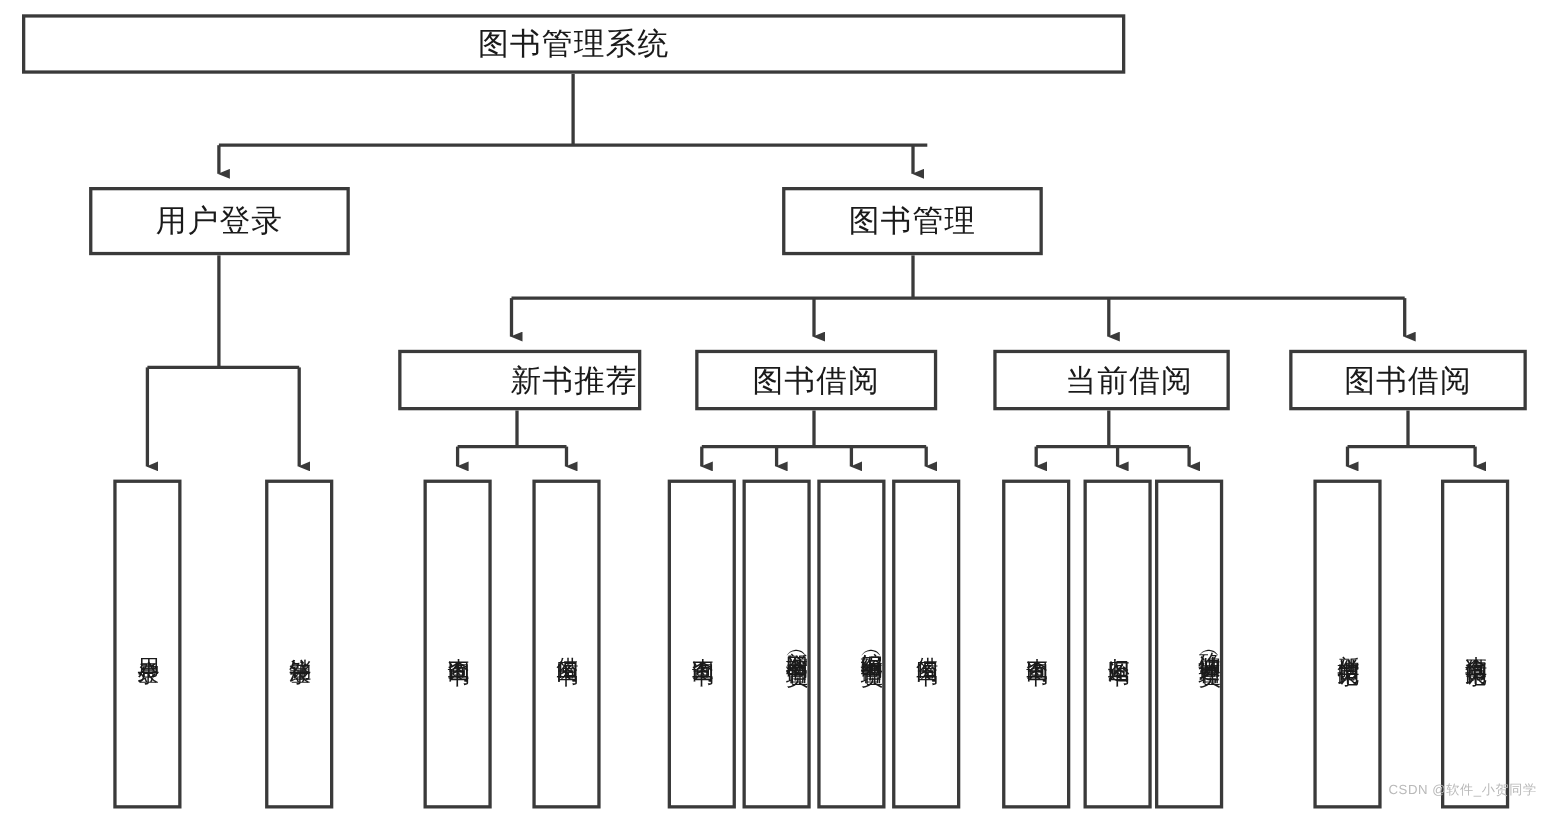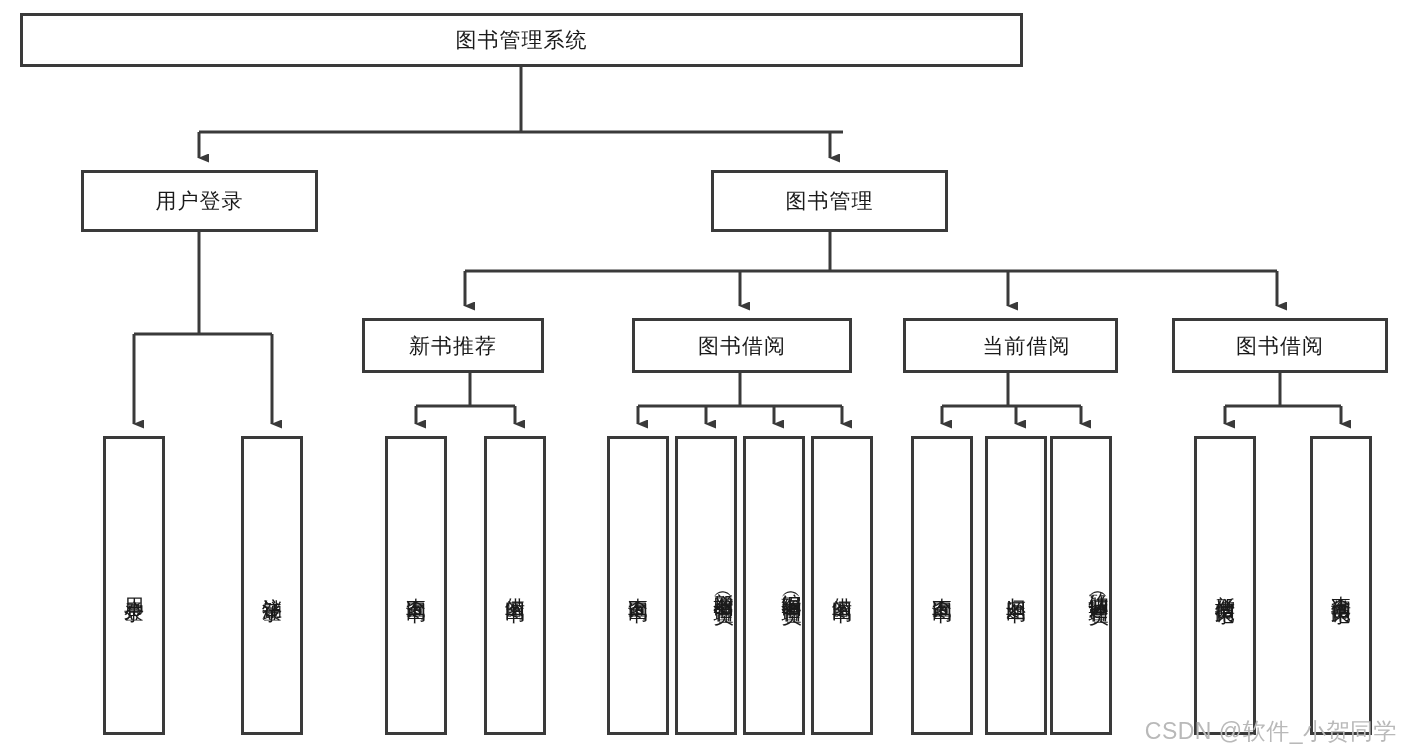--- a/index.html
+++ b/index.html
@@ -21,21 +21,21 @@
     position: absolute;
     box-sizing: border-box;
     border: 3px solid #3a3a3a;
     background: #ffffff;
     display: flex;
     align-items: center;
     justify-content: center;
     color: #1a1a1a;
   }
   .node.h {
-    font-size: 21px;
+    font-size: 28px;
     letter-spacing: 1px;
   }
   .node.v {
     writing-mode: vertical-rl;
     text-orientation: upright;
     font-size: 20px;
     line-height: 1.05;
     letter-spacing: 2px;
     padding: 6px 0;
     align-items: flex-start;
@@ -49,22 +49,22 @@
     position: absolute;
     left: 0;
     top: 0;
     width: 1405px;
     height: 747px;
     pointer-events: none;
   }
   .watermark {
     position: absolute;
     right: 8px;
-    bottom: 0;
-    font-size: 23px;
+    bottom: 20px;
+    font-size: 12px;
     color: #b9b9b9;
     letter-spacing: 0.5px;
     white-space: nowrap;
   }
 </style>
 </head>
 <body>
 
 <div id="canvas">
 
@@ -122,21 +122,21 @@
     <span>图书管理系统</span>
   </div>
 
   <div class="node h" style="left:81px; top:170px; width:237px; height:62px;">
     <span>用户登录</span>
   </div>
   <div class="node h" style="left:711px; top:170px; width:237px; height:62px;">
     <span>图书管理</span>
   </div>
 
-  <div class="node h" style="left:362px; top:318px; width:182px; height:55px;">
+  <div class="node h" style="left:362px; top:318px; width:221px; height:55px;justify-content:flex-end;">
     <span>新书推荐</span>
   </div>
   <div class="node h" style="left:632px; top:318px; width:220px; height:55px;">
     <span>图书借阅</span>
   </div>
   <div class="node h" style="left:903px; top:318px; width:215px; height:55px;padding-left:32px;">
     <span>当前借阅</span>
   </div>
   <div class="node h" style="left:1172px; top:318px; width:216px; height:55px;">
     <span>图书借阅</span>

